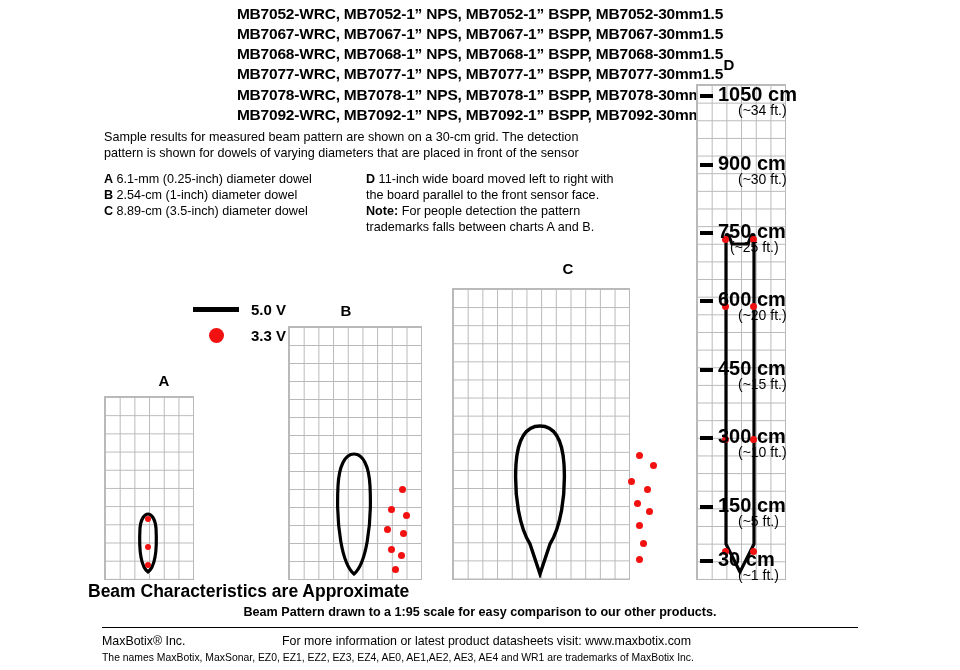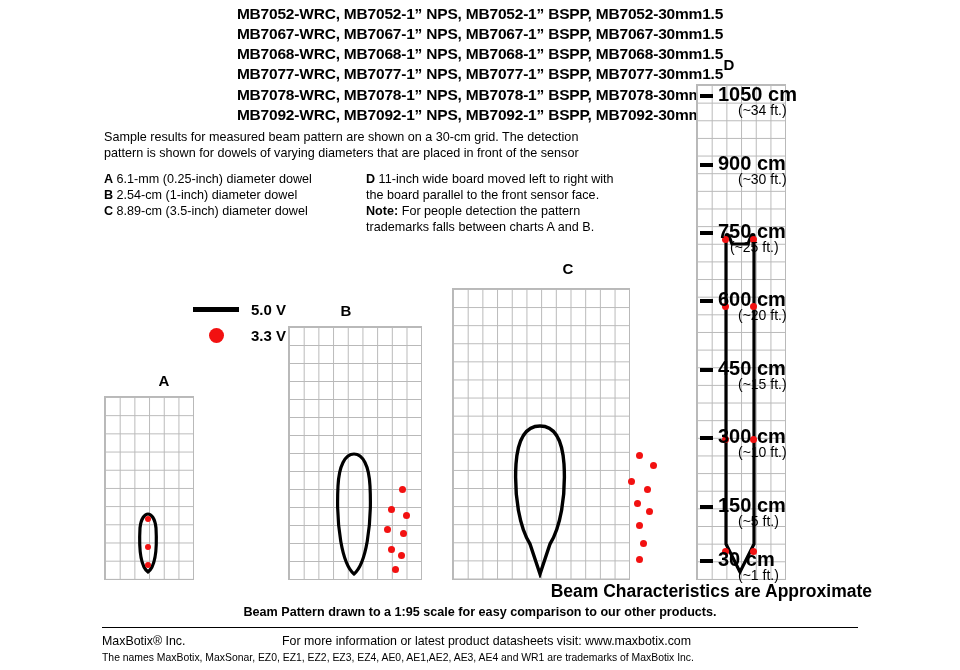--- a/index.html
+++ b/index.html
@@ -33,21 +33,21 @@
 
   .beam{position:absolute;}
   .dot{position:absolute;width:7px;height:7px;border-radius:50%;background:#f21111;}
   .dot.s{width:6px;height:6px;}
 
   .scale{position:absolute;left:612px;top:78px;width:170px;height:510px;}
   .tick{position:absolute;left:0;width:13px;height:4px;background:#000;}
   .tick-main{position:absolute;font-size:20px;font-weight:bold;color:#000;}
   .tick-sub{position:absolute;font-size:14px;color:#000;margin-left:18px;}
 
-  .footer-cap{position:absolute;left:0;top:581px;width:784px;text-align:right;font-size:17.5px;font-weight:bold;color:#000;}
+  .footer-cap{position:absolute;left:0;top:581px;width:784px;text-align:left;font-size:17.5px;font-weight:bold;color:#000;}
   .footer-sub{position:absolute;left:0;top:605px;width:784px;text-align:center;font-size:12.6px;font-weight:bold;color:#000;}
   .rule{position:absolute;left:14px;top:627px;width:756px;height:1px;background:#000;}
   .foot1{position:absolute;left:14px;top:634px;width:760px;font-size:12.4px;color:#000;}
   .foot1 .mid{position:absolute;left:180px;top:0;}
   .foot2{position:absolute;left:14px;top:652px;width:760px;font-size:10.4px;color:#000;}
 </style>
 </head>
 <body>
 
 <div id="page">

